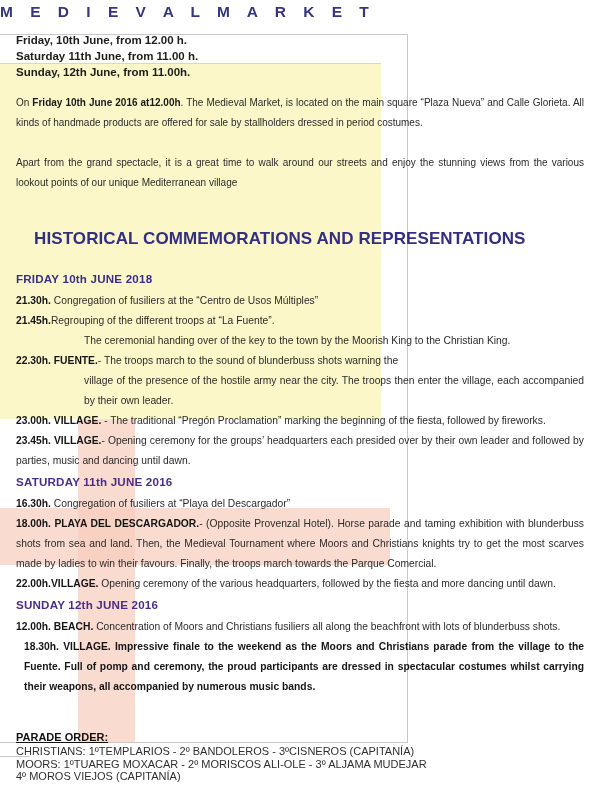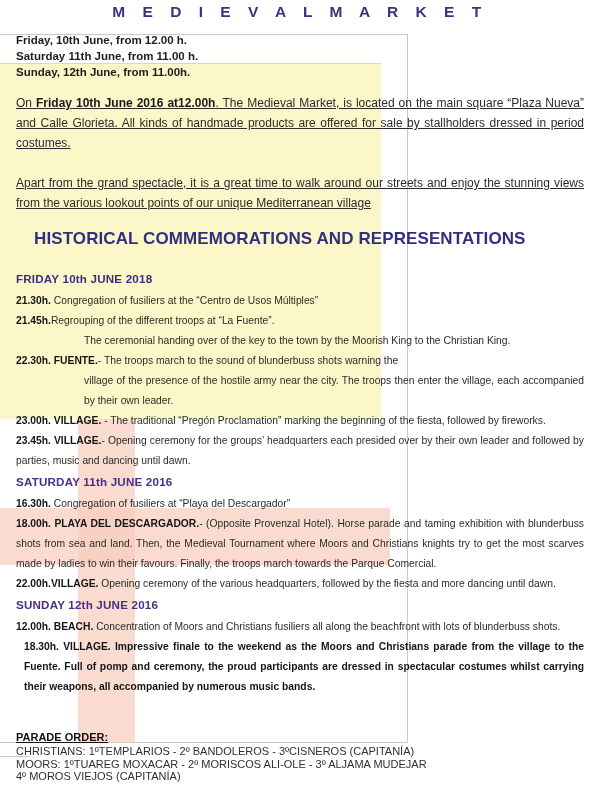--- a/index.html
+++ b/index.html
@@ -101,21 +101,21 @@
   #content {
     position: relative;
     z-index: 3;
   }
 
   .doc-title {
     position: absolute;
     left: 0;
     top: 3px;
     width: 600px;
-    text-align: center;
+    text-align: left;
     font-size: 15.5px;
     font-weight: bold;
     letter-spacing: 6.5px;
     color: #36357e;
   }
 
   .dates {
     position: absolute;
     left: 16px;
     top: 32px;
@@ -124,25 +124,24 @@
     line-height: 16.2px;
     color: #1d1d1d;
     white-space: nowrap;
   }
 
   .intro {
     position: absolute;
     left: 16px;
     top: 93px;
     width: 568px;
-    font-size: 12px;
+    font-size: 10px;
     line-height: 20px;
     text-align: justify;
     color: #2b2b2b;
-    text-decoration: underline;
   }
   .intro p { margin: 0 0 20px 0; }
   .intro p:last-child { margin-bottom: 0; }
   .intro b { font-weight: bold; color: #1a1a1a; }
 
   .section-title {
     position: absolute;
     left: 34px;
     top: 229px;
     font-size: 17px;

